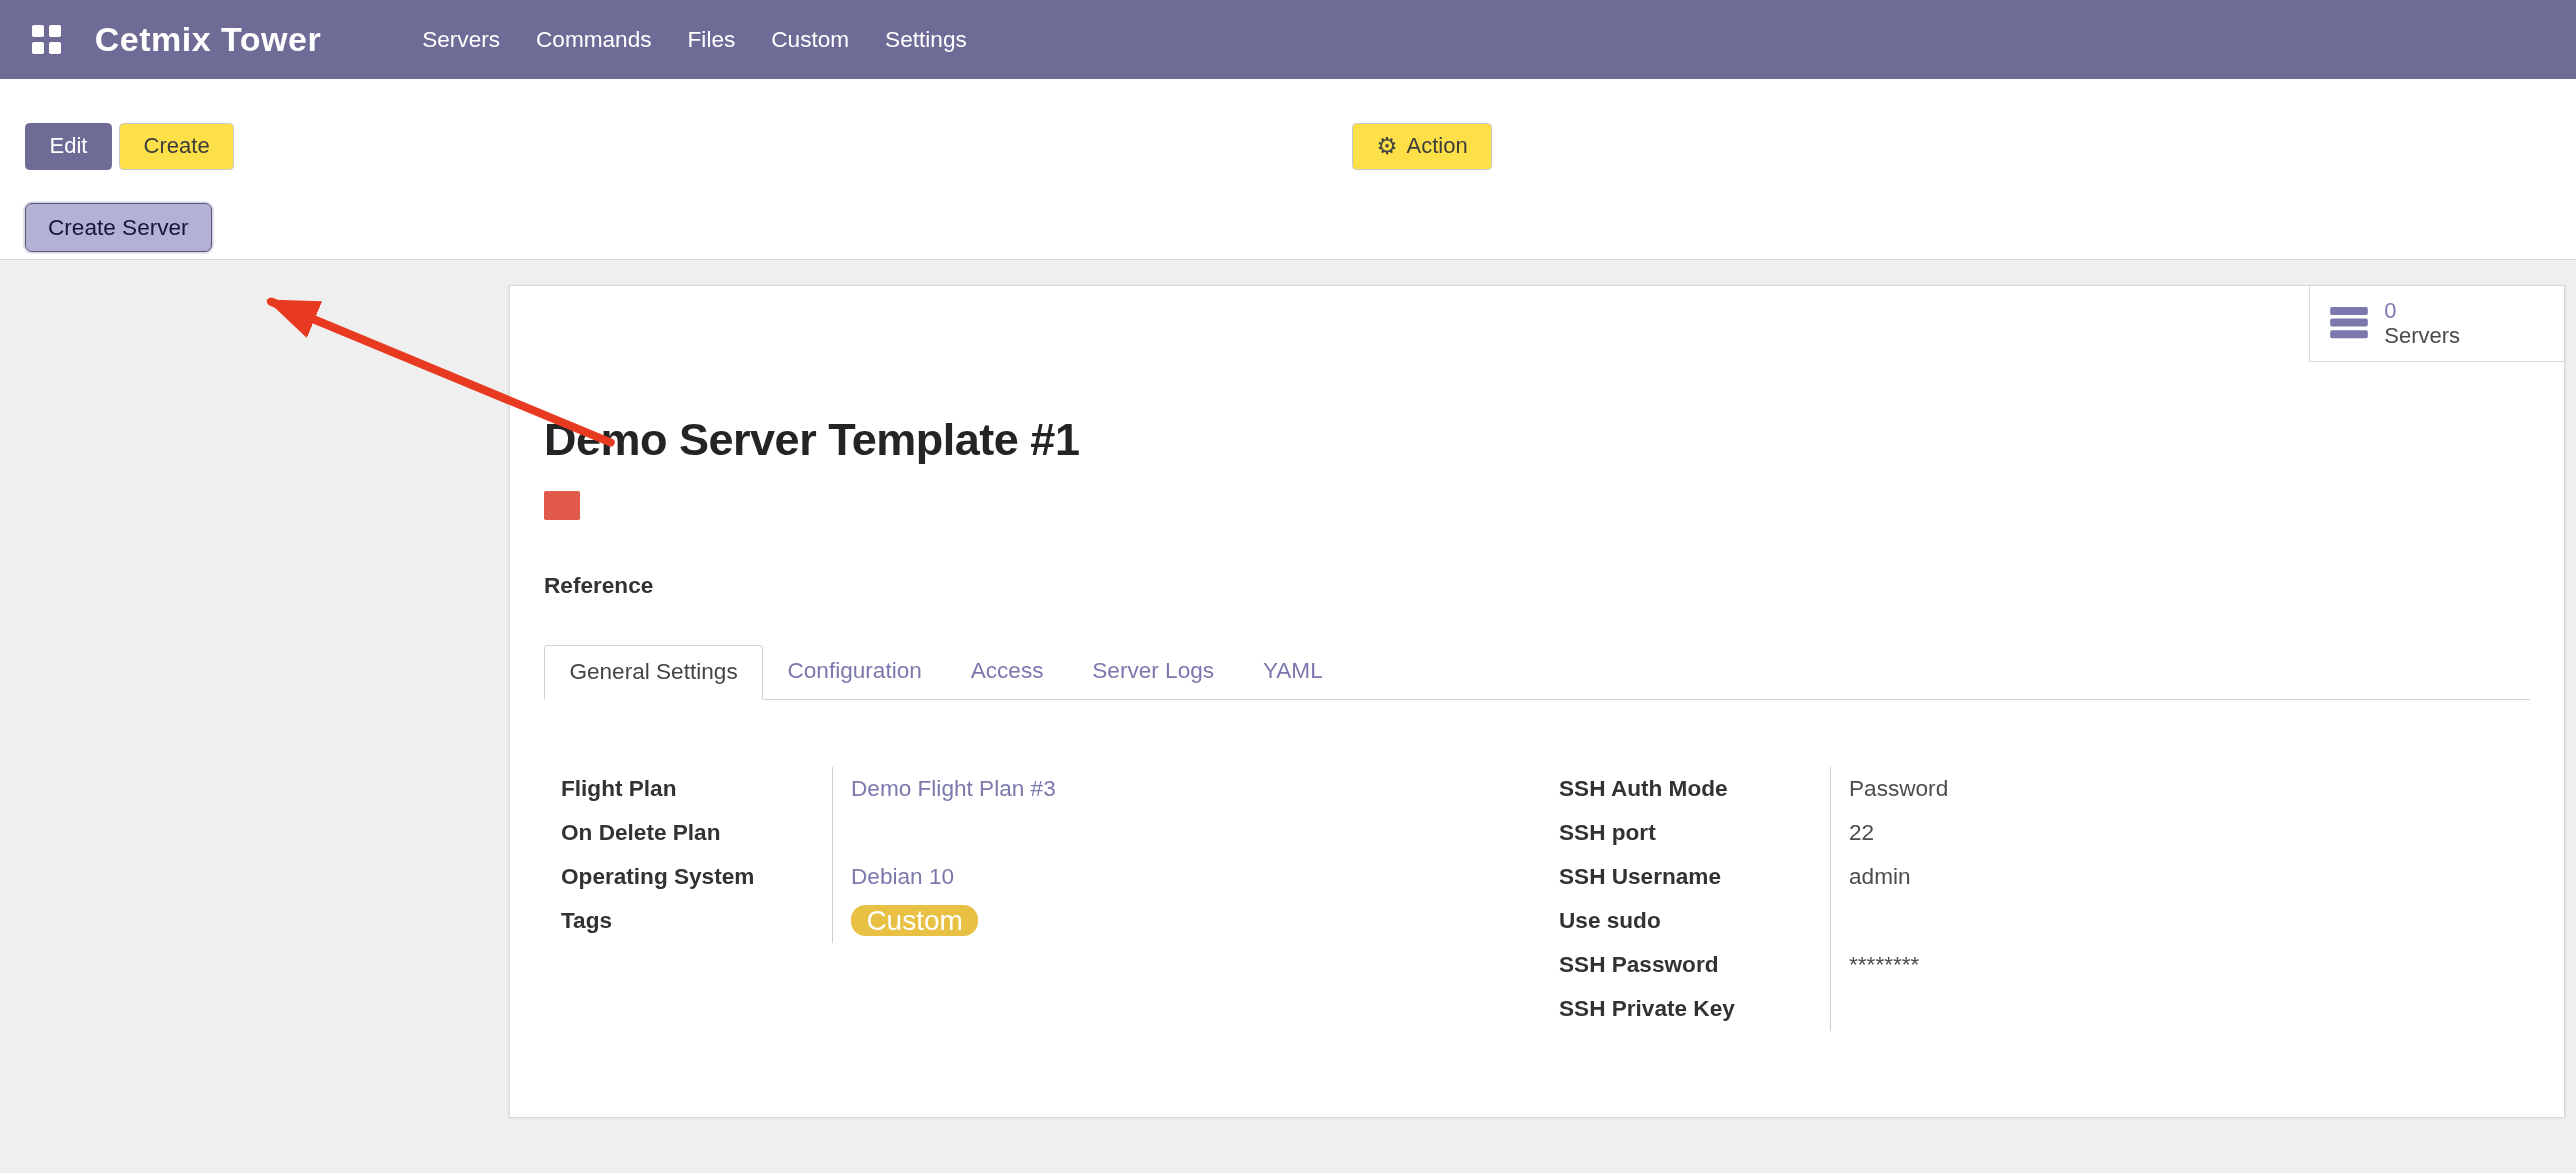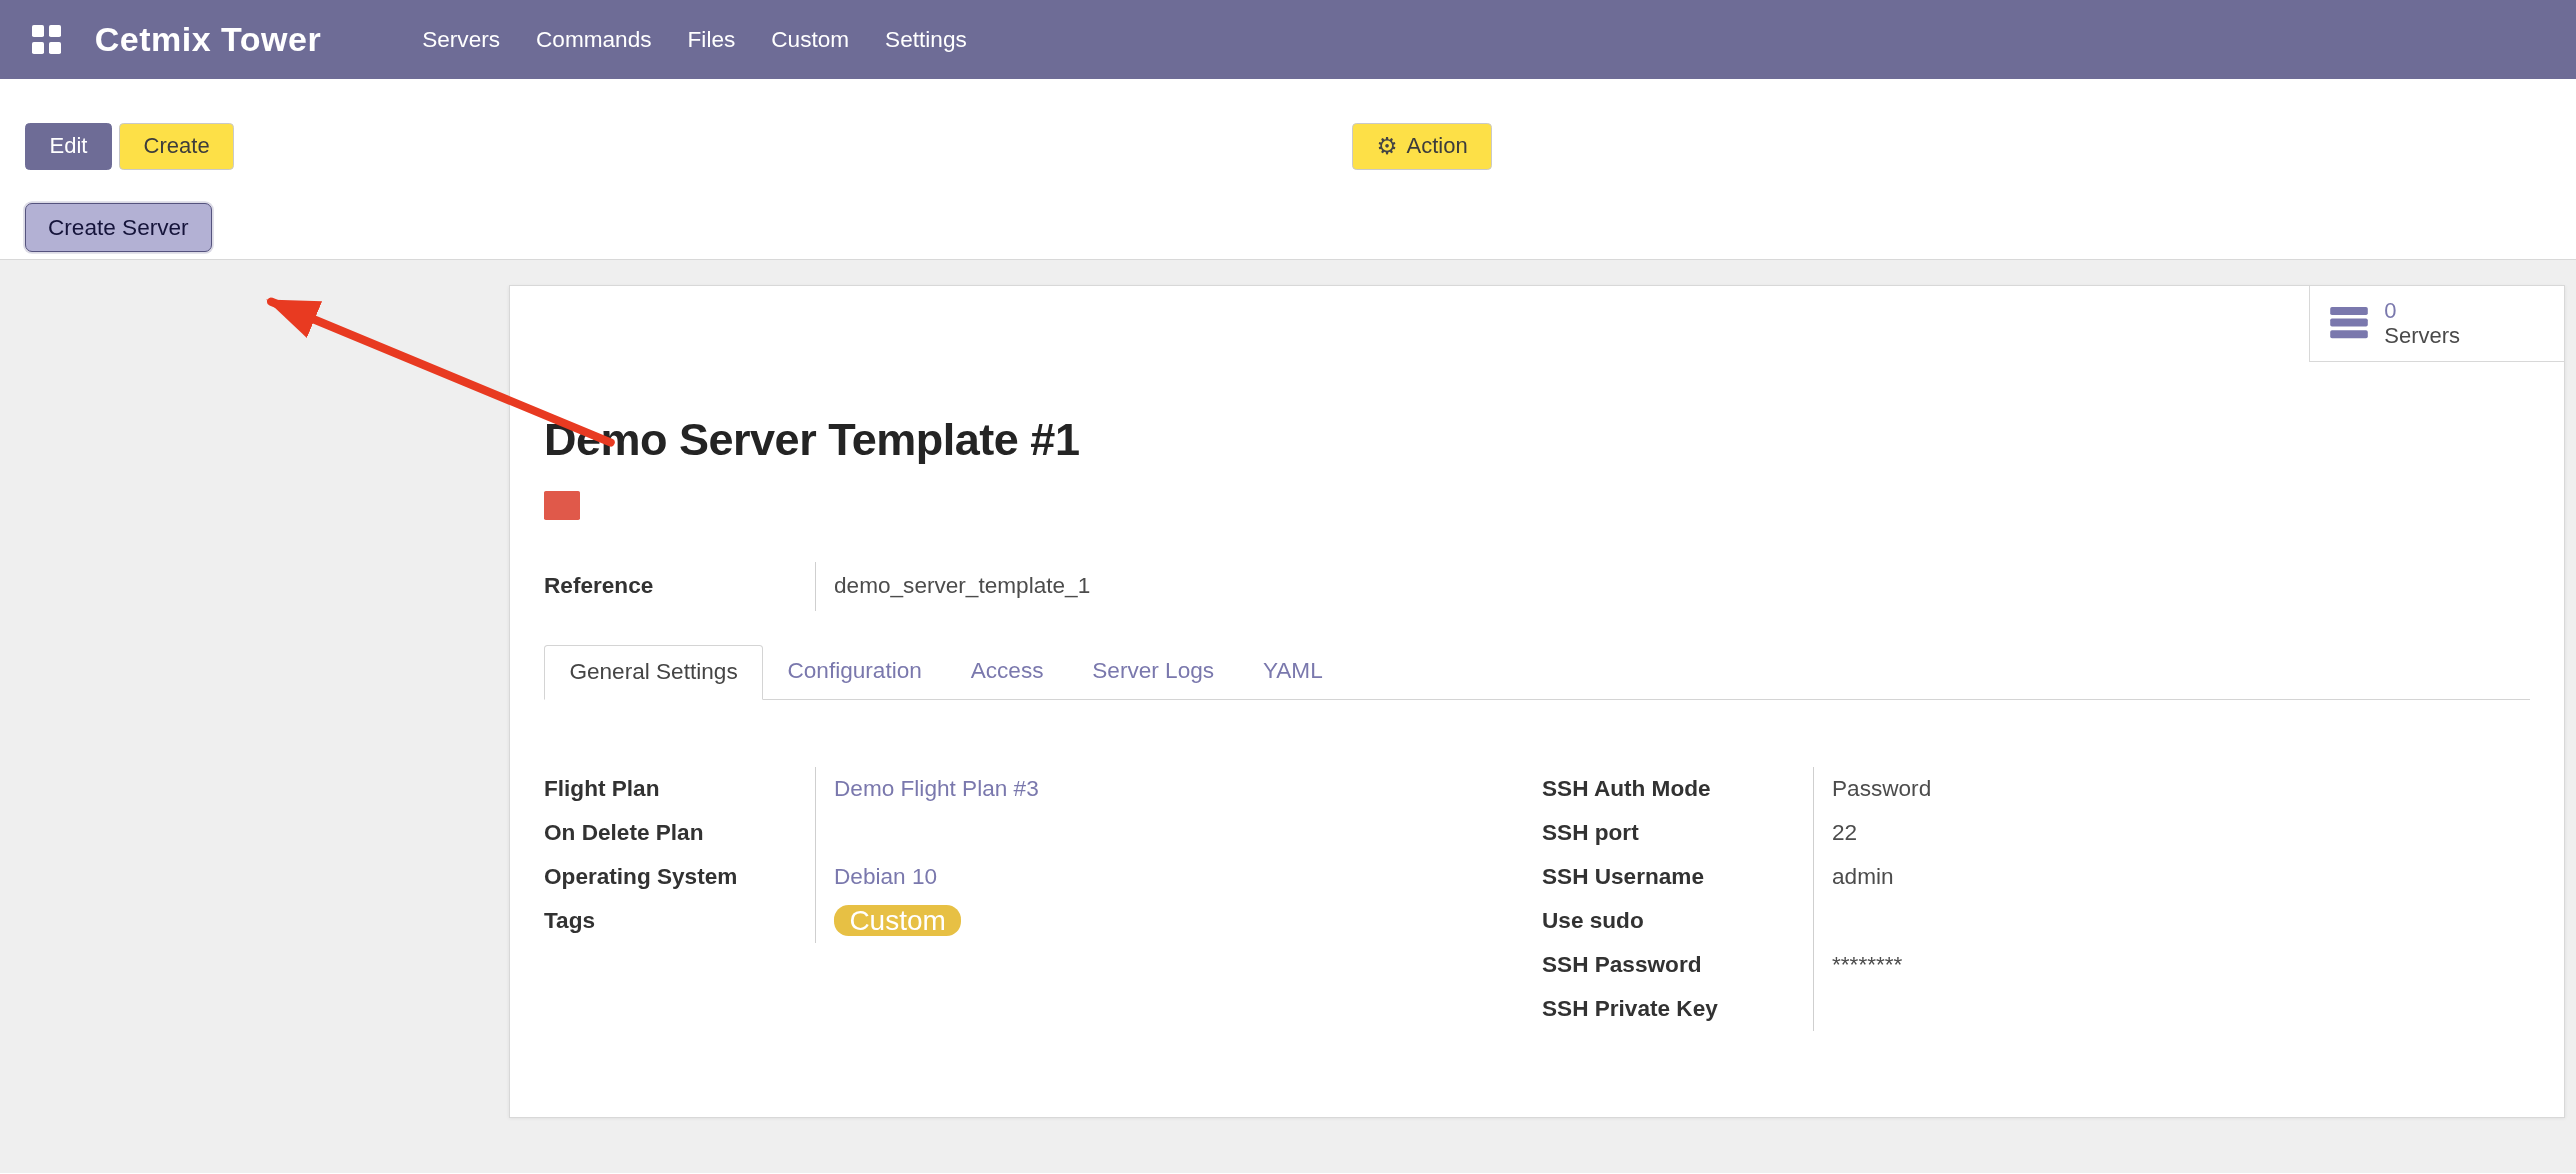--- a/index.html
+++ b/index.html
@@ -71,21 +71,21 @@
   .ref-row{margin-top:42px;}
   .ref-row .flabel,.ref-row .fvalue{height:49px;}
   .fields-grid .flabel,.fields-grid .fvalue{height:44px;}
 
   
   .tabs{margin-top:34px;display:flex;border-bottom:0.9px solid #d4d4d4;}
   .tab{font-size:22.6px;padding:13.5px 24.4px;color:var(--accent_purple);text-decoration:none;cursor:pointer;}
   .tab.active{color:#454545;background:#fff;border:0.9px solid #d4d4d4;border-bottom:0.9px solid #fff;margin-bottom:-0.9px;border-radius:3.6px 3.6px 0 0;}
 
   
-  .fields{display:flex;margin-top:67px;}
+  .fields{display:flex;margin-top:67px;margin-left:17px;}
   .fcol-left{width:998px;}
   .fcol-right{flex:1;}
 
   .tag-pill{display:inline-block;background:var(--tag_yellow);color:#fff;font-size:28px;line-height:20px;padding:5.4px 15.4px;border-radius:14.5px;}
 
   
   .annotation{position:absolute;left:0;top:0;pointer-events:none;z-index:60;}
   .arrow-stroke{stroke:var(--arrow_red);stroke-width:9;fill:none;stroke-linecap:round;}
   .arrow-fill{fill:var(--arrow_red);}
 </style>
@@ -137,21 +137,20 @@
         <span class="stat-count">0</span>
         <span class="stat-label">Servers</span>
       </span>
     </div>
 
     <h1 class="record-title">Demo Server Template #1</h1>
     <div class="color-swatch"></div>
 
     <div class="fgrid ref-row">
       <div class="flabel">Reference</div>
-      <div class="fvalue">demo_server_template_1</div>
     </div>
 
     <div class="tabs">
       <a class="tab active">General Settings</a>
       <a class="tab">Configuration</a>
       <a class="tab">Access</a>
       <a class="tab">Server Logs</a>
       <a class="tab">YAML</a>
     </div>
 

